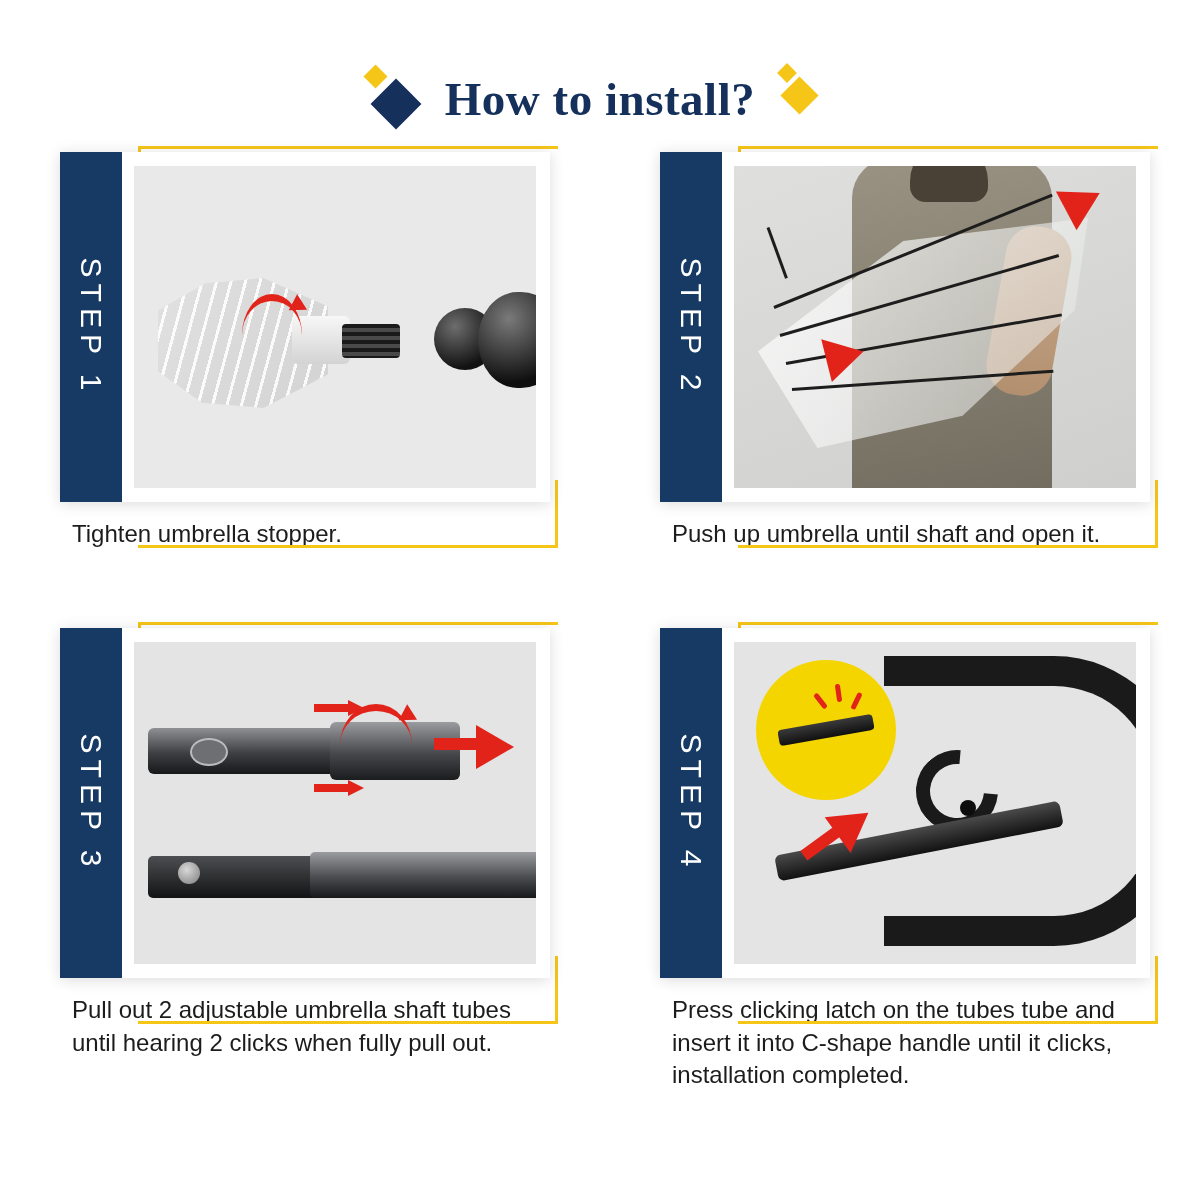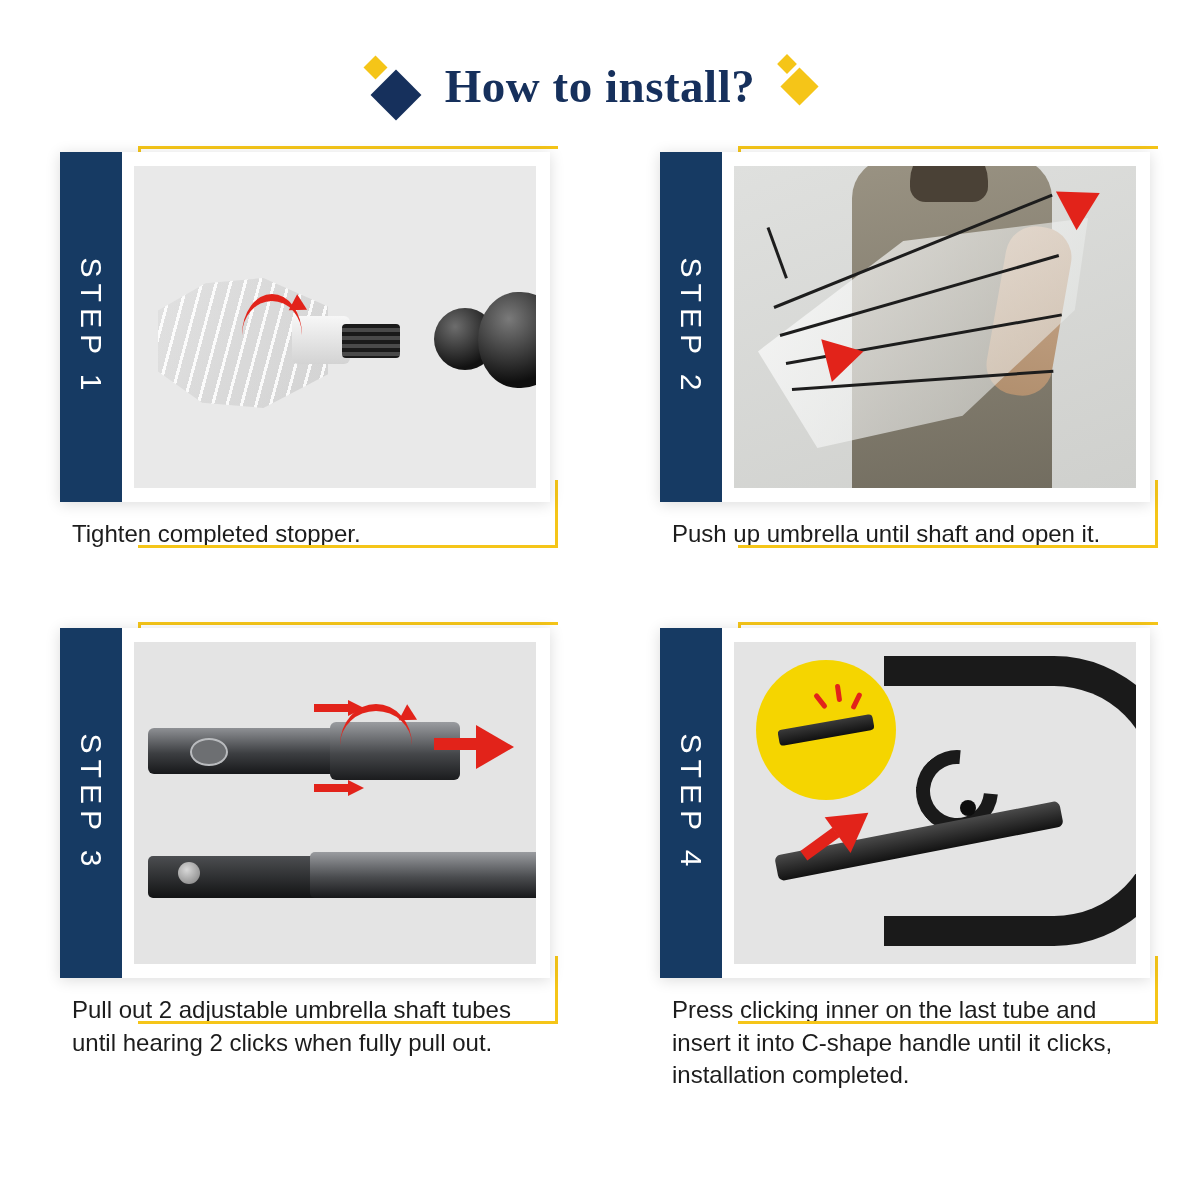--- a/index.html
+++ b/index.html
@@ -22,21 +22,21 @@
   }
 
   
   .title-row {
     position: absolute;
     top: 46px;
     left: 0;
     width: 1200px;
     height: 80px;
     display: flex;
-    align-items: center;
+    align-items: flex-end;
     justify-content: center;
     gap: 22px;
   }
   .title-text {
     font-family: "Liberation Serif", serif;
     font-weight: bold;
     font-size: 47px;
     color: #16305c;
     letter-spacing: 0.5px;
     white-space: nowrap;
@@ -364,21 +364,21 @@
               <div class="s1-canopy"></div>
               <div class="s1-neck"></div>
               <div class="s1-screw"></div>
               <div class="curve-arrow" style="left:108px; top:128px;"></div>
               <div class="s1-cap">
                 <div class="knob"></div>
                 <div class="body"></div>
               </div>
             </div>
           </div>
-          <div class="caption">Tighten completed stopper.</div>
+          <div class="caption">Tighten umbrella stopper.</div>
         </div>
       </div>
 
       <div class="cell">
         <div class="card-wrap">
           <div class="bracket tl"></div>
           <div class="bracket br"></div>
           <div class="card">
             <div class="step-band">
               <span>STEP 2</span>
@@ -454,19 +454,19 @@
                 <div class="s4-spark">
                   <i style="left:0px; top:14px; transform: rotate(-38deg);"></i>
                   <i style="left:18px; top:6px; transform: rotate(-8deg);"></i>
                   <i style="left:36px; top:14px; transform: rotate(26deg);"></i>
                 </div>
               </div>
               <div class="arrow-tail" style="left:66px; top:196px; width:40px; transform: rotate(-36deg);"></div>
               <div class="big-arrow" style="left:100px; top:160px; transform: rotate(-36deg);"></div>
             </div>
           </div>
-          <div class="caption">Press clicking inner on the last tube and insert it into C-shape handle until it clicks, installation completed.</div>
+          <div class="caption">Press clicking latch on the tubes tube and insert it into C-shape handle until it clicks, installation completed.</div>
         </div>
       </div>
 
     </div>
   </div>
 </div>
 
 </body></html>

